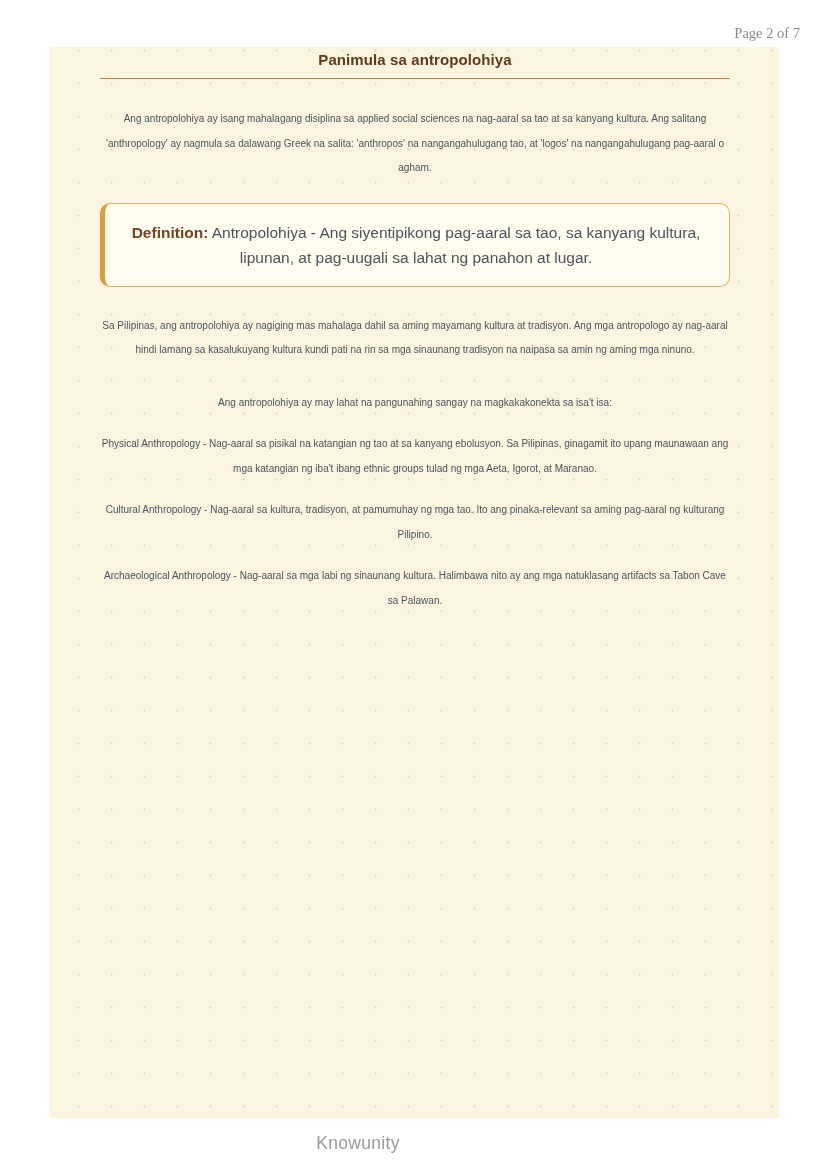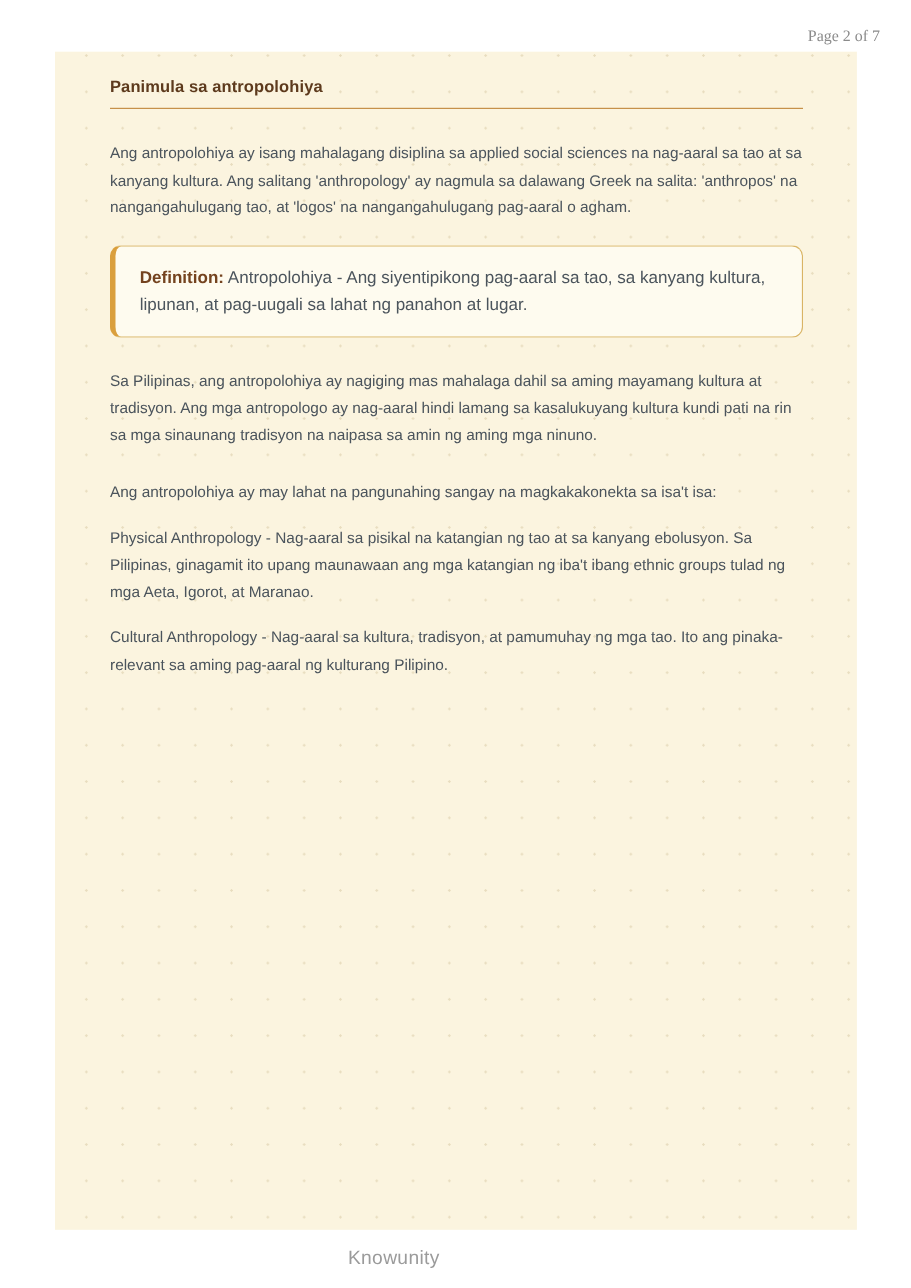--- a/index.html
+++ b/index.html
@@ -34,34 +34,35 @@
   .sheet {
     position: absolute;
     left: 50px;
     top: 47px;
     width: 729px;
     height: 1071px;
     background-color: var(--page-bg);
     background-image: radial-gradient(circle, rgba(184, 162, 110, 0.28) 1px, rgba(0,0,0,0) 1.3px);
     background-size: 33px 33px;
     background-position: 12px 20px;
-    padding: 24px 49px 0 50px;
+    padding: 4px 49px 0 50px;
+    text-align: center;
   }
   h2.section-heading {
     color: var(--heading);
     font-size: 15px;
     font-weight: 700;
     letter-spacing: 0.1px;
     padding-bottom: 10px;
     border-bottom: 1px solid var(--rule);
   }
   .section-heading.second { margin-top: 33px; }
   p.body-paragraph {
     color: var(--body-text);
-    font-size: 14px;
+    font-size: 10px;
     line-height: 24.5px;
     margin-top: 17px;
   }
   p.body-paragraph.after-rule { margin-top: 28px; }
   .definition-box {
     margin: 22px 0 27px 0;
     background: var(--box-bg);
     border: 1.5px solid var(--box-border);
     border-left: 5px solid var(--box-border-left);
     border-radius: 10px;
@@ -109,17 +110,18 @@
 
   <section>
 
     <p class="body-paragraph after-rule">Ang antropolohiya ay may lahat na pangunahing sangay na magkakakonekta sa isa't isa:</p>
 
     <p class="body-paragraph">Physical Anthropology - Nag-aaral sa pisikal na katangian ng tao at sa kanyang ebolusyon. Sa Pilipinas, ginagamit ito upang maunawaan ang mga katangian ng iba't ibang ethnic groups tulad ng mga Aeta, Igorot, at Maranao.</p>
 
     <p class="body-paragraph">Cultural Anthropology - Nag-aaral sa kultura, tradisyon, at pamumuhay ng mga tao. Ito ang pinaka-relevant sa aming pag-aaral ng kulturang Pilipino.</p>
 
 
+    <p class="body-paragraph">Archaeological Anthropology - Nag-aaral sa mga labi ng sinaunang kultura. Halimbawa nito ay ang mga natuklasang artifacts sa Tabon Cave sa Palawan.</p>
   </section>
 
 </div>
 
 <div class="brand-footer">Knowunity</div>
 
 </body></html>

